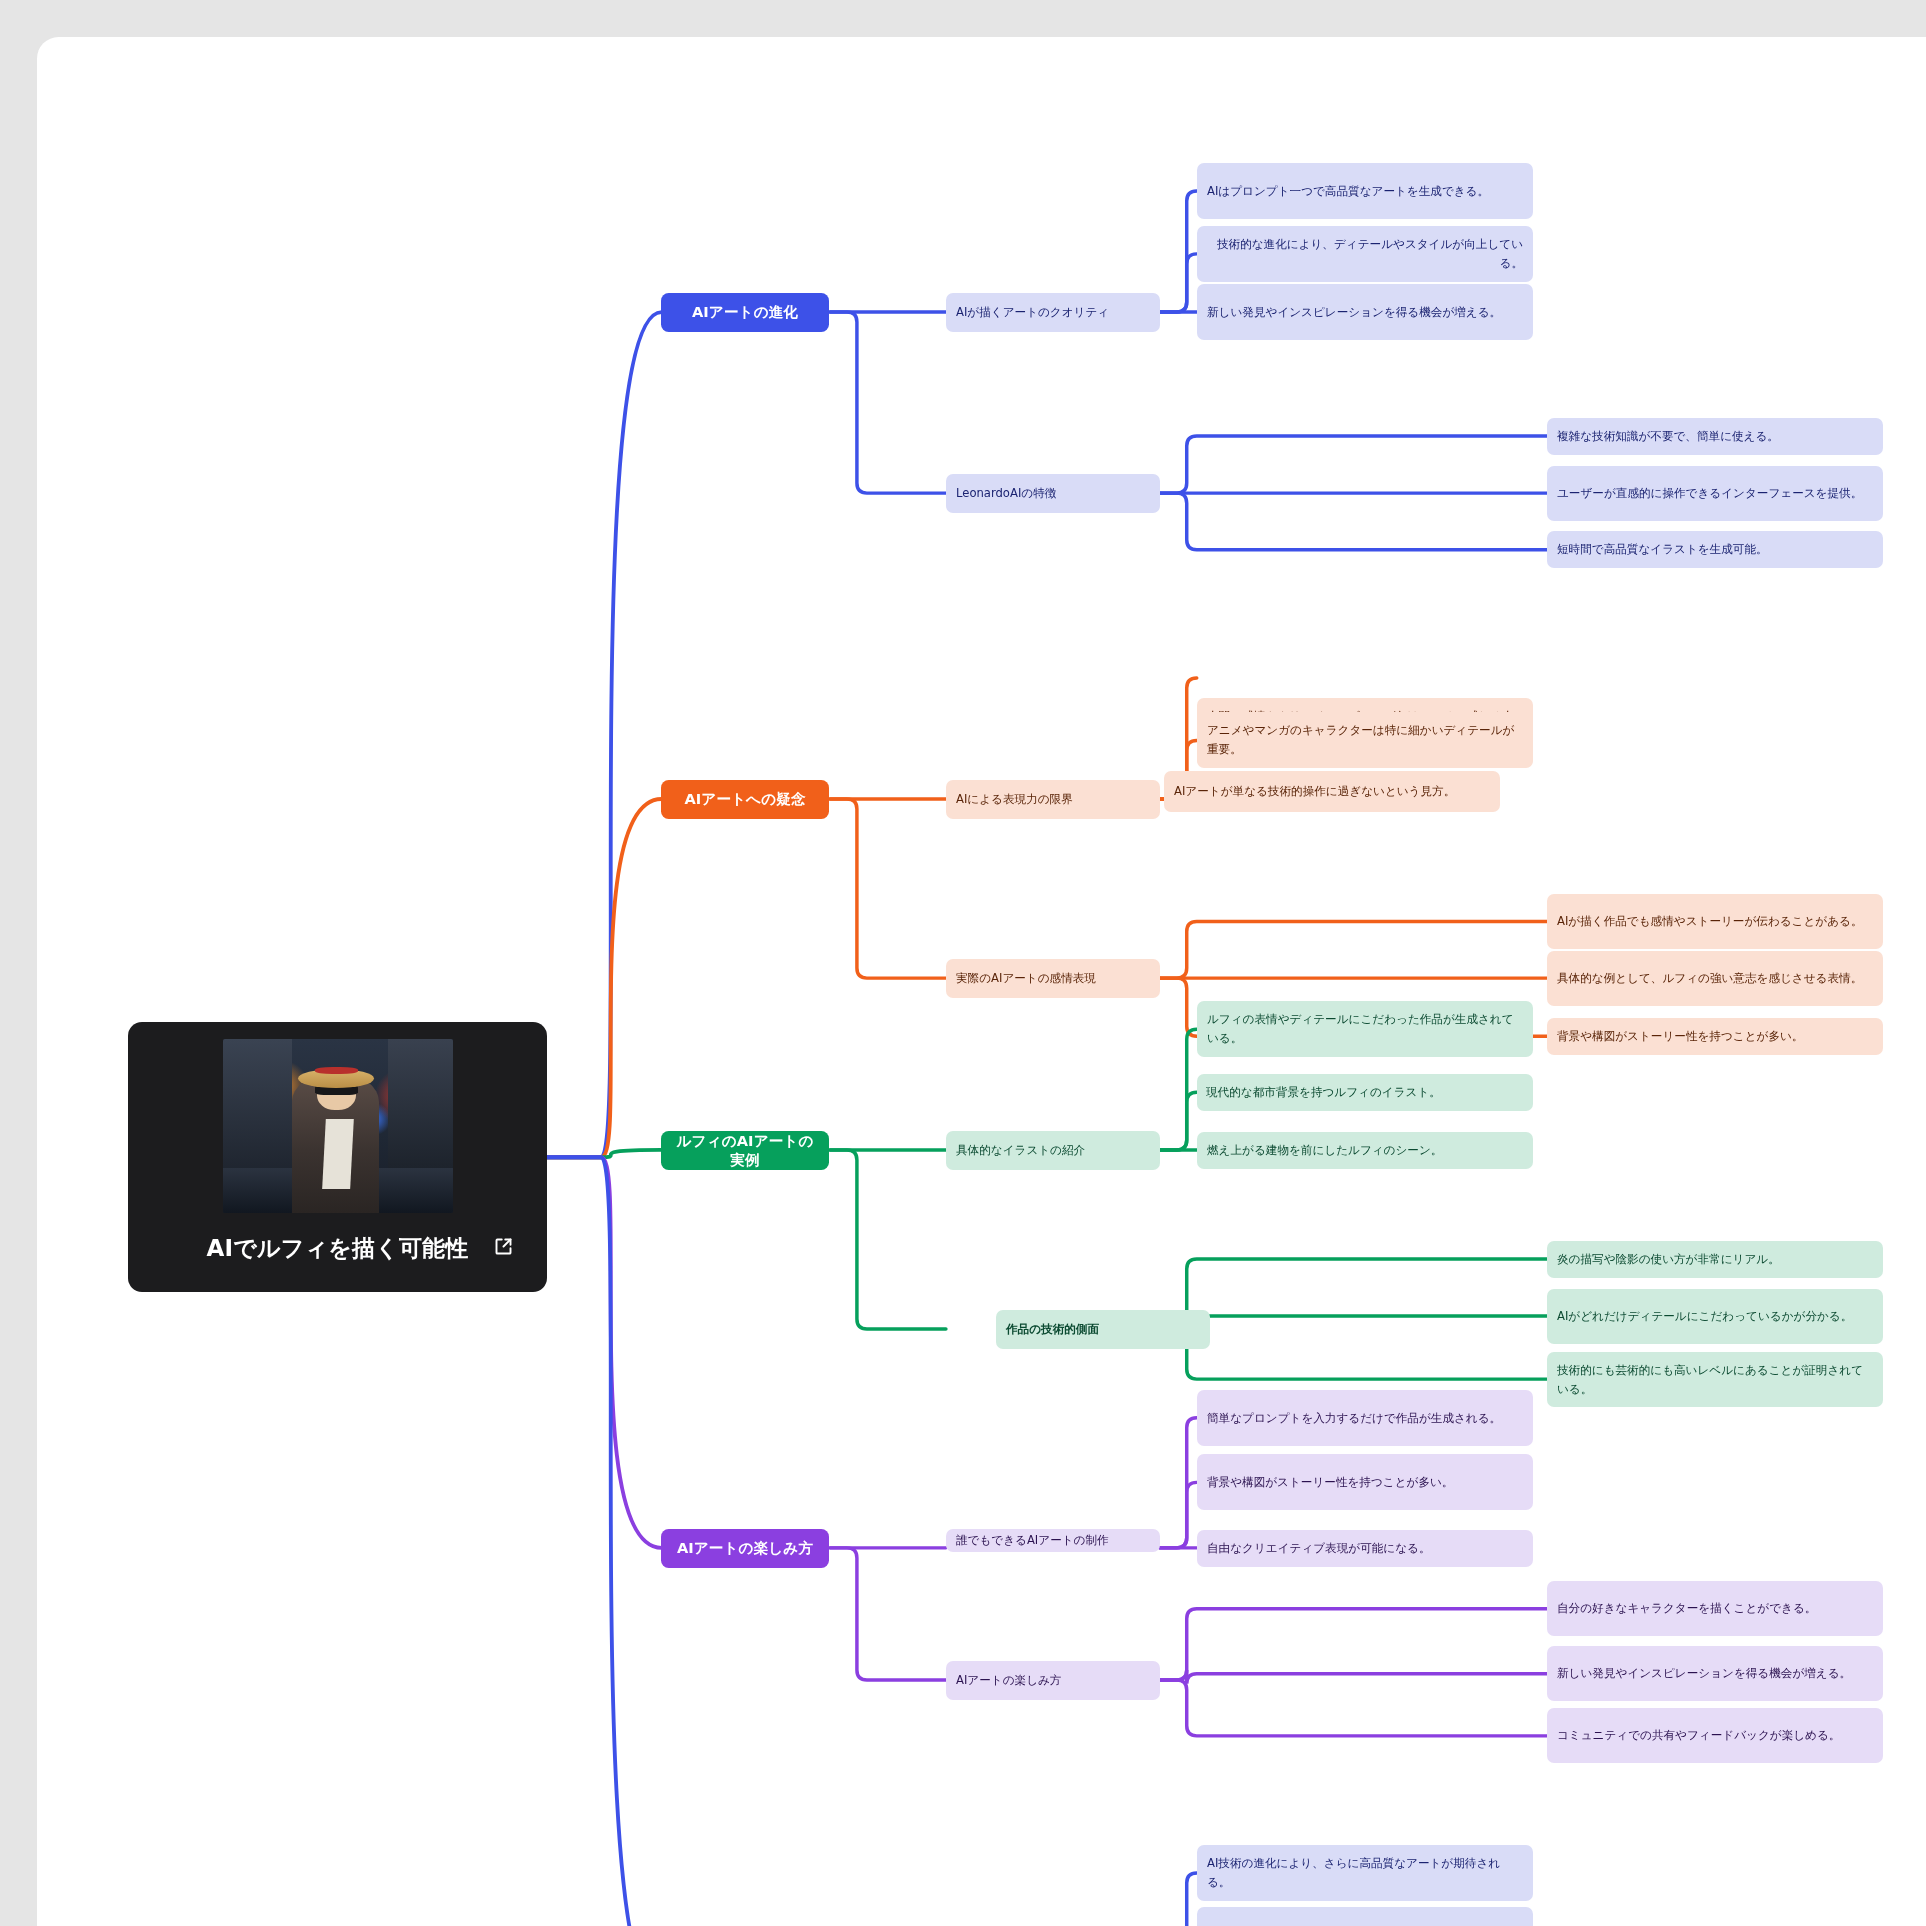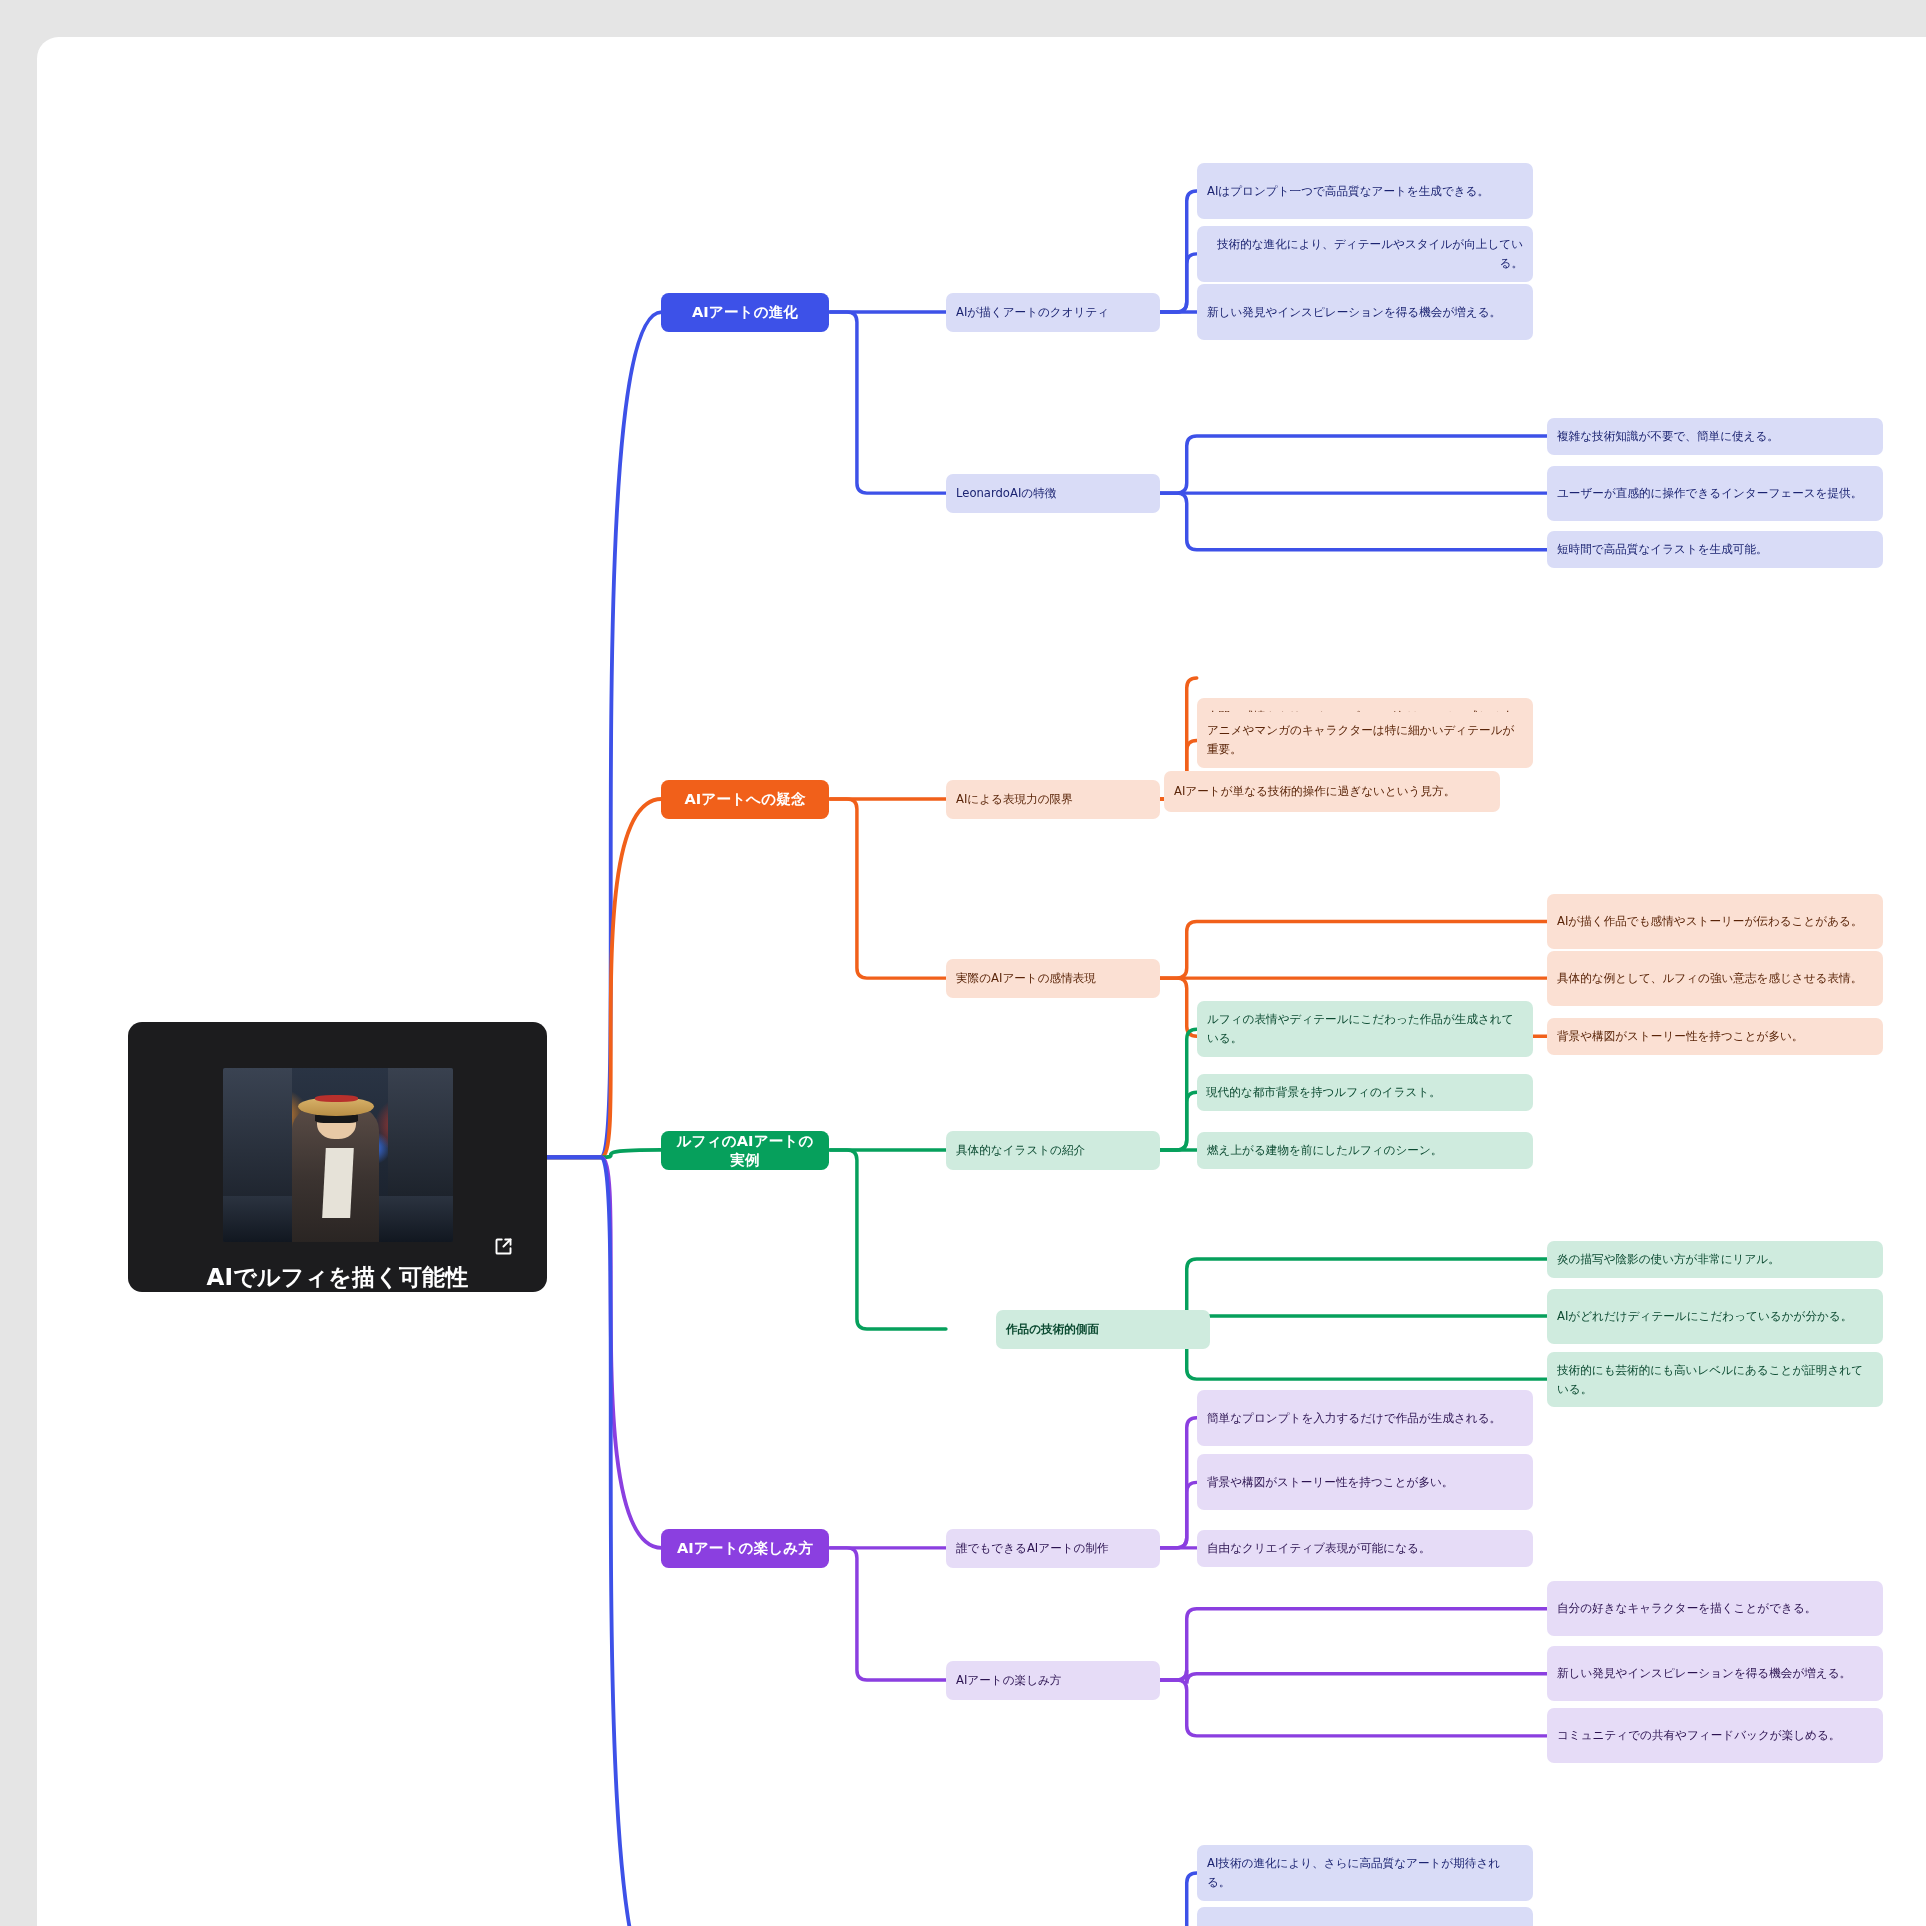--- a/index.html
+++ b/index.html
@@ -32,21 +32,20 @@
   #root-node {
     position: absolute;
     left: 91px; top: 985px;
     width: 419px; height: 270px;
     background: #1c1c1e;
     border-radius: 14px;
     display: flex;
     flex-direction: column;
     align-items: center;
     padding: 17px 0 0 0;
-    justify-content: flex-end;
   }
   #root-thumb {
     width: 230px; height: 174px;
     border-radius: 2.3px;
     position: relative;
     overflow: hidden;
     background: #14181f;
   }
   #root-thumb .sky {
     position:absolute; inset:0;
@@ -302,21 +301,21 @@
         </div>
         <div class="l3" style="left: 1510px; top: 1252px; width: 336px; height: 55px; background: rgb(207, 235, 222); color: rgb(11, 74, 49); font-weight: 400;">
           <span>AIがどれだけディテールにこだわっているかが分かる。</span>
         </div>
         <div class="l3" style="left: 1510px; top: 1315px; width: 336px; height: 55px; background: rgb(207, 235, 222); color: rgb(11, 74, 49); font-weight: 400;">
           <span>技術的にも芸術的にも高いレベルにあることが証明されている。</span>
         </div>
         <div class="l1" style="left: 624px; top: 1492px; width: 168px; height: 39px; background: rgb(139, 63, 224); color: rgb(255, 255, 255); font-weight: 700;">
           <span>AIアートの楽しみ方</span>
         </div>
-        <div class="l2" style="left: 909px; top: 1492px; width: 214px; height: 39px; background: rgb(230, 220, 247); color: rgb(43, 18, 80); font-weight: 400;">
+        <div class="l2" style="left: 909px; top: 1492px; width: 214px; height: 23px; background: rgb(230, 220, 247); color: rgb(43, 18, 80); font-weight: 400;">
           <span>誰でもできるAIアートの制作</span>
         </div>
         <div class="l3" style="left: 1160px; top: 1353px; width: 336px; height: 56px; background: rgb(230, 220, 247); color: rgb(43, 18, 80); font-weight: 400;">
           <span>簡単なプロンプトを入力するだけで作品が生成される。</span>
         </div>
         <div class="l3" style="left: 1160px; top: 1417px; width: 336px; height: 56px; background: rgb(230, 220, 247); color: rgb(43, 18, 80); font-weight: 400;">
           <span>背景や構図がストーリー性を持つことが多い。</span>
         </div>
         <div class="l3" style="left: 1160px; top: 1493px; width: 336px; height: 37px; background: rgb(230, 220, 247); color: rgb(43, 18, 80); font-weight: 400;">
           <span>自由なクリエイティブ表現が可能になる。</span>

